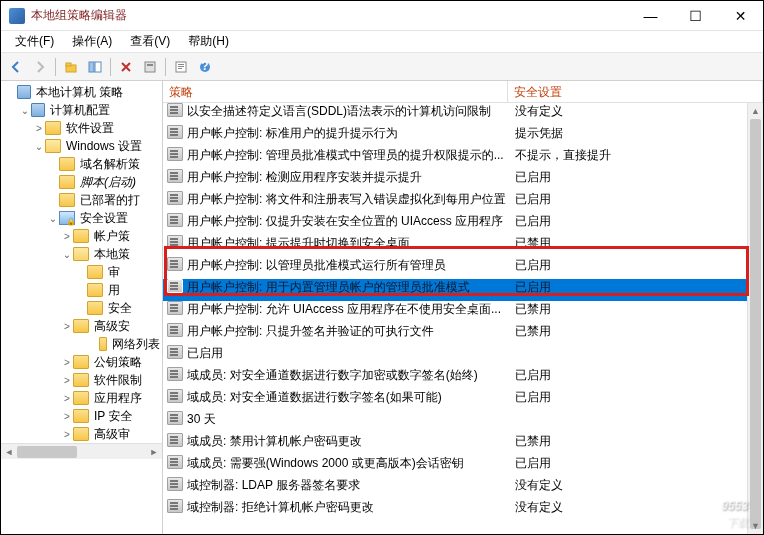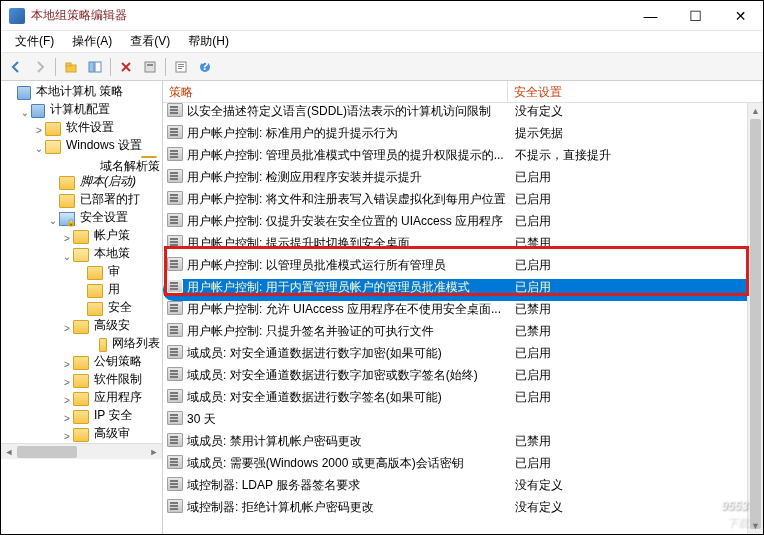--- a/index.html
+++ b/index.html
@@ -9,37 +9,37 @@
 .titlebar-text { flex: 1; color: #7f1d1d; }
 .win-controls { display: flex; height: 100%; }
 .win-btn { width: 45px; height: 100%; display: flex; align-items: center; justify-content: center; color: #000; font-size: 14px; cursor: pointer; }
 .menubar { height: 22px; display: flex; align-items: center; padding: 2px 6px; gap: 2px; border-bottom: 1px solid #e5e5e5; }
 .menu-item { padding: 2px 8px; cursor: pointer; }
 .toolbar { height: 28px; display: flex; align-items: center; padding: 2px 4px; gap: 2px; border-bottom: 1px solid #d0d0d0; background: #f5f5f5; }
 .tb-btn { width: 22px; height: 22px; display: flex; align-items: center; justify-content: center; cursor: pointer; border-radius: 2px; }
 .tb-sep { width: 1px; height: 18px; background: #c0c0c0; margin: 0 2px; }
 .content { display: flex; height: calc(100% - 80px); }
 .tree-panel { width: 162px; border-right: 1px solid #d0d0d0; overflow-y: auto; overflow-x: auto; padding: 2px 0; background: #fff; }
-.tree-node { display: flex; align-items: flex-end; padding: 1px 2px; white-space: nowrap; cursor: pointer; height: 18px; }
+.tree-node { display: flex; align-items: center; padding: 1px 2px; white-space: nowrap; cursor: pointer; height: 18px; }
 .tree-toggle { width: 12px; text-align: center; color: #6a6a6a; font-size: 10px; cursor: pointer; user-select: none; }
 .tree-icon { width: 16px; height: 14px; display: inline-block; margin-right: 3px; }
 .ico-folder { background: linear-gradient(#fce08f,#f7c648); border: 1px solid #d4a52a; border-radius: 1px; }
 .ico-folder-open { background: linear-gradient(#fde9a8,#f9d46b); border: 1px solid #d4a52a; border-radius: 1px; }
 .ico-policy { background: linear-gradient(#b8d4f0,#7fb0e0); border: 1px solid #4a80b8; border-radius: 1px; width: 14px; }
 .ico-security { background: linear-gradient(#d0e8ff,#88b8e8); border: 1px solid #5a8ac0; position: relative; }
 .ico-security::after { content:"🔒"; position:absolute; font-size:8px; right:-2px; bottom:-2px; }
 .tree-label { padding-left: 2px; }
 .list-panel { flex: 1; display: flex; flex-direction: column; background: #fff; position: relative; overflow: hidden; }
 .list-header { display: flex; height: 22px; background: #fff; border-bottom: 1px solid #e0e0e0; }
 .col-h { padding: 3px 6px; border-right: 1px solid #e0e0e0; color: #c2410c; cursor: pointer; }
 .col-h.c1 { width: 345px; }
 .col-h.c2 { flex: 1; }
 .list-body { flex: 1; overflow-y: auto; overflow-x: auto; }
 .list-row { display: flex; align-items: flex-start; height: 22px; padding: 0 4px; cursor: pointer; }
-.list-row.selected { background: #0078d7; color: #fef9c3; border-radius: 10px; }
+.list-row.selected { background: #0078d7; color: #0f172a; }
 .row-icon { width: 16px; height: 14px; background: linear-gradient(#e8e8e8,#c8c8c8); border: 1px solid #a0a0a0; border-radius: 1px; margin-right: 4px; flex-shrink: 0; position: relative; }
 .row-icon::before { content:""; position:absolute; left:2px; top:2px; width:8px; height:2px; background:#777; box-shadow:0 3px 0 #777, 0 6px 0 #777; }
 .list-row.selected .row-icon { border-color:#fff; }
 .cell1 { width: 328px; overflow: hidden; text-overflow: ellipsis; white-space: nowrap; }
 .cell2 { flex: 1; overflow: hidden; }
 .highlight-box { position: absolute; left: 1px; top: 165px; width: 585px; height: 50px; border: 3px solid #d91e1e; pointer-events: none; z-index: 5; }
 .v-scroll { position: absolute; right: 0; top: 22px; bottom: 0; width: 16px; background: #f0f0f0; border-left: 1px solid #e0e0e0; }
 .v-scroll-btn { height: 16px; display:flex; align-items:center; justify-content:center; font-size:9px; color:#777; cursor:pointer; }
 .v-thumb { position:absolute; left:2px; right:2px; top:16px; height:410px; background:#c8c8c8; border-radius:2px; }
 .watermark { position: absolute; right: 15px; bottom: 4px; font-size: 20px; font-weight: bold; color: rgba(255,255,255,0.6); text-shadow: 1px 1px 2px rgba(100,100,100,0.5); font-style: italic; pointer-events:none; }
@@ -137,21 +137,21 @@
         <div class="tree-node" style="padding-left: 32px;">
           <span class="tree-toggle">&gt;</span>
           <span class="tree-icon ico-folder"></span>
           <span class="tree-label">软件设置</span>
         </div>
         <div class="tree-node" style="padding-left: 32px;">
           <span class="tree-toggle">⌄</span>
           <span class="tree-icon ico-folder-open"></span>
           <span class="tree-label">Windows 设置</span>
         </div>
-        <div class="tree-node" style="padding-left: 46px; flex-direction: column;">
+        <div class="tree-node" style="padding-left: 46px;">
           <span class="tree-toggle"></span>
           <span class="tree-icon ico-folder"></span>
           <span class="tree-label">域名解析策</span>
         </div>
         <div class="tree-node" style="padding-left: 46px; font-style: italic;">
           <span class="tree-toggle"></span>
           <span class="tree-icon ico-folder"></span>
           <span class="tree-label">脚本(启动)</span>
         </div>
         <div class="tree-node" style="padding-left: 46px;">
@@ -289,21 +289,20 @@
           <span class="cell1">用户帐户控制: 允许 UIAccess 应用程序在不使用安全桌面...</span>
           <span class="cell2">已禁用</span>
         </div>
         <div class="list-row">
           <span class="row-icon"></span>
           <span class="cell1">用户帐户控制: 只提升签名并验证的可执行文件</span>
           <span class="cell2">已禁用</span>
         </div>
         <div class="list-row">
           <span class="row-icon"></span>
-          <span class="cell1">域成员: 对安全通道数据进行数字加密(如果可能)</span>
           <span class="cell2">已启用</span>
         </div>
         <div class="list-row">
           <span class="row-icon"></span>
           <span class="cell1">域成员: 对安全通道数据进行数字加密或数字签名(始终)</span>
           <span class="cell2">已启用</span>
         </div>
         <div class="list-row">
           <span class="row-icon"></span>
           <span class="cell1">域成员: 对安全通道数据进行数字签名(如果可能)</span>

